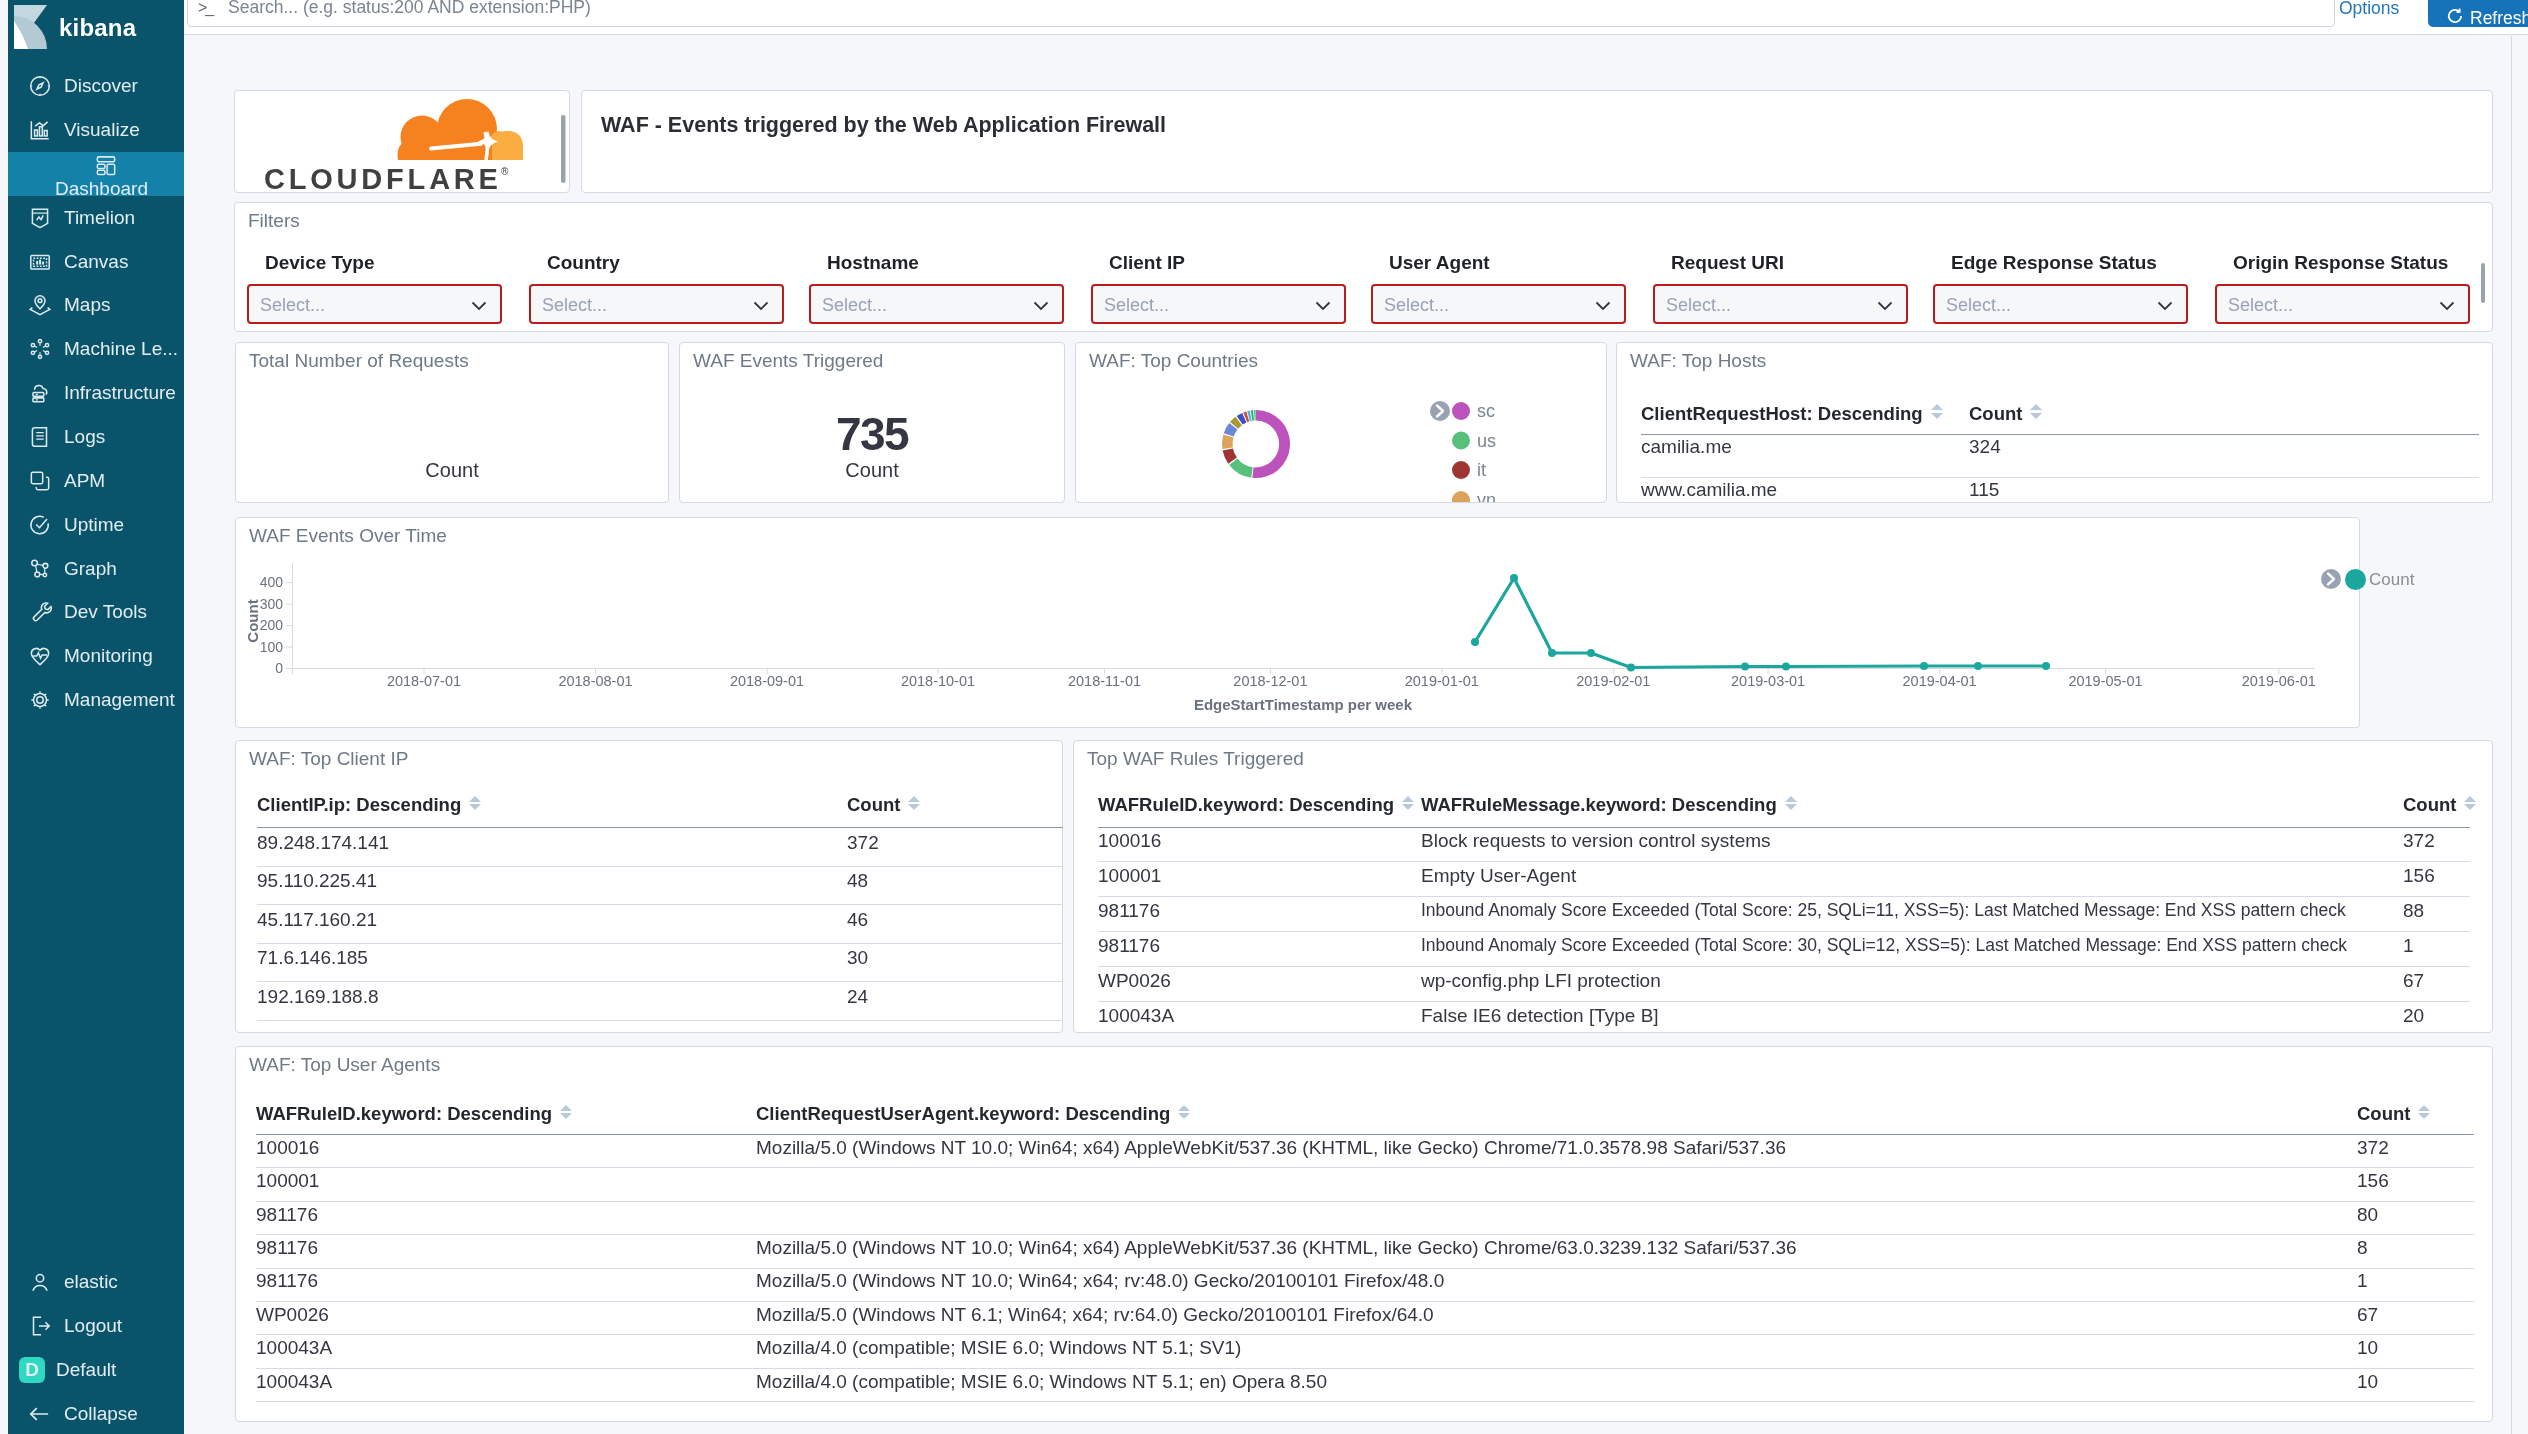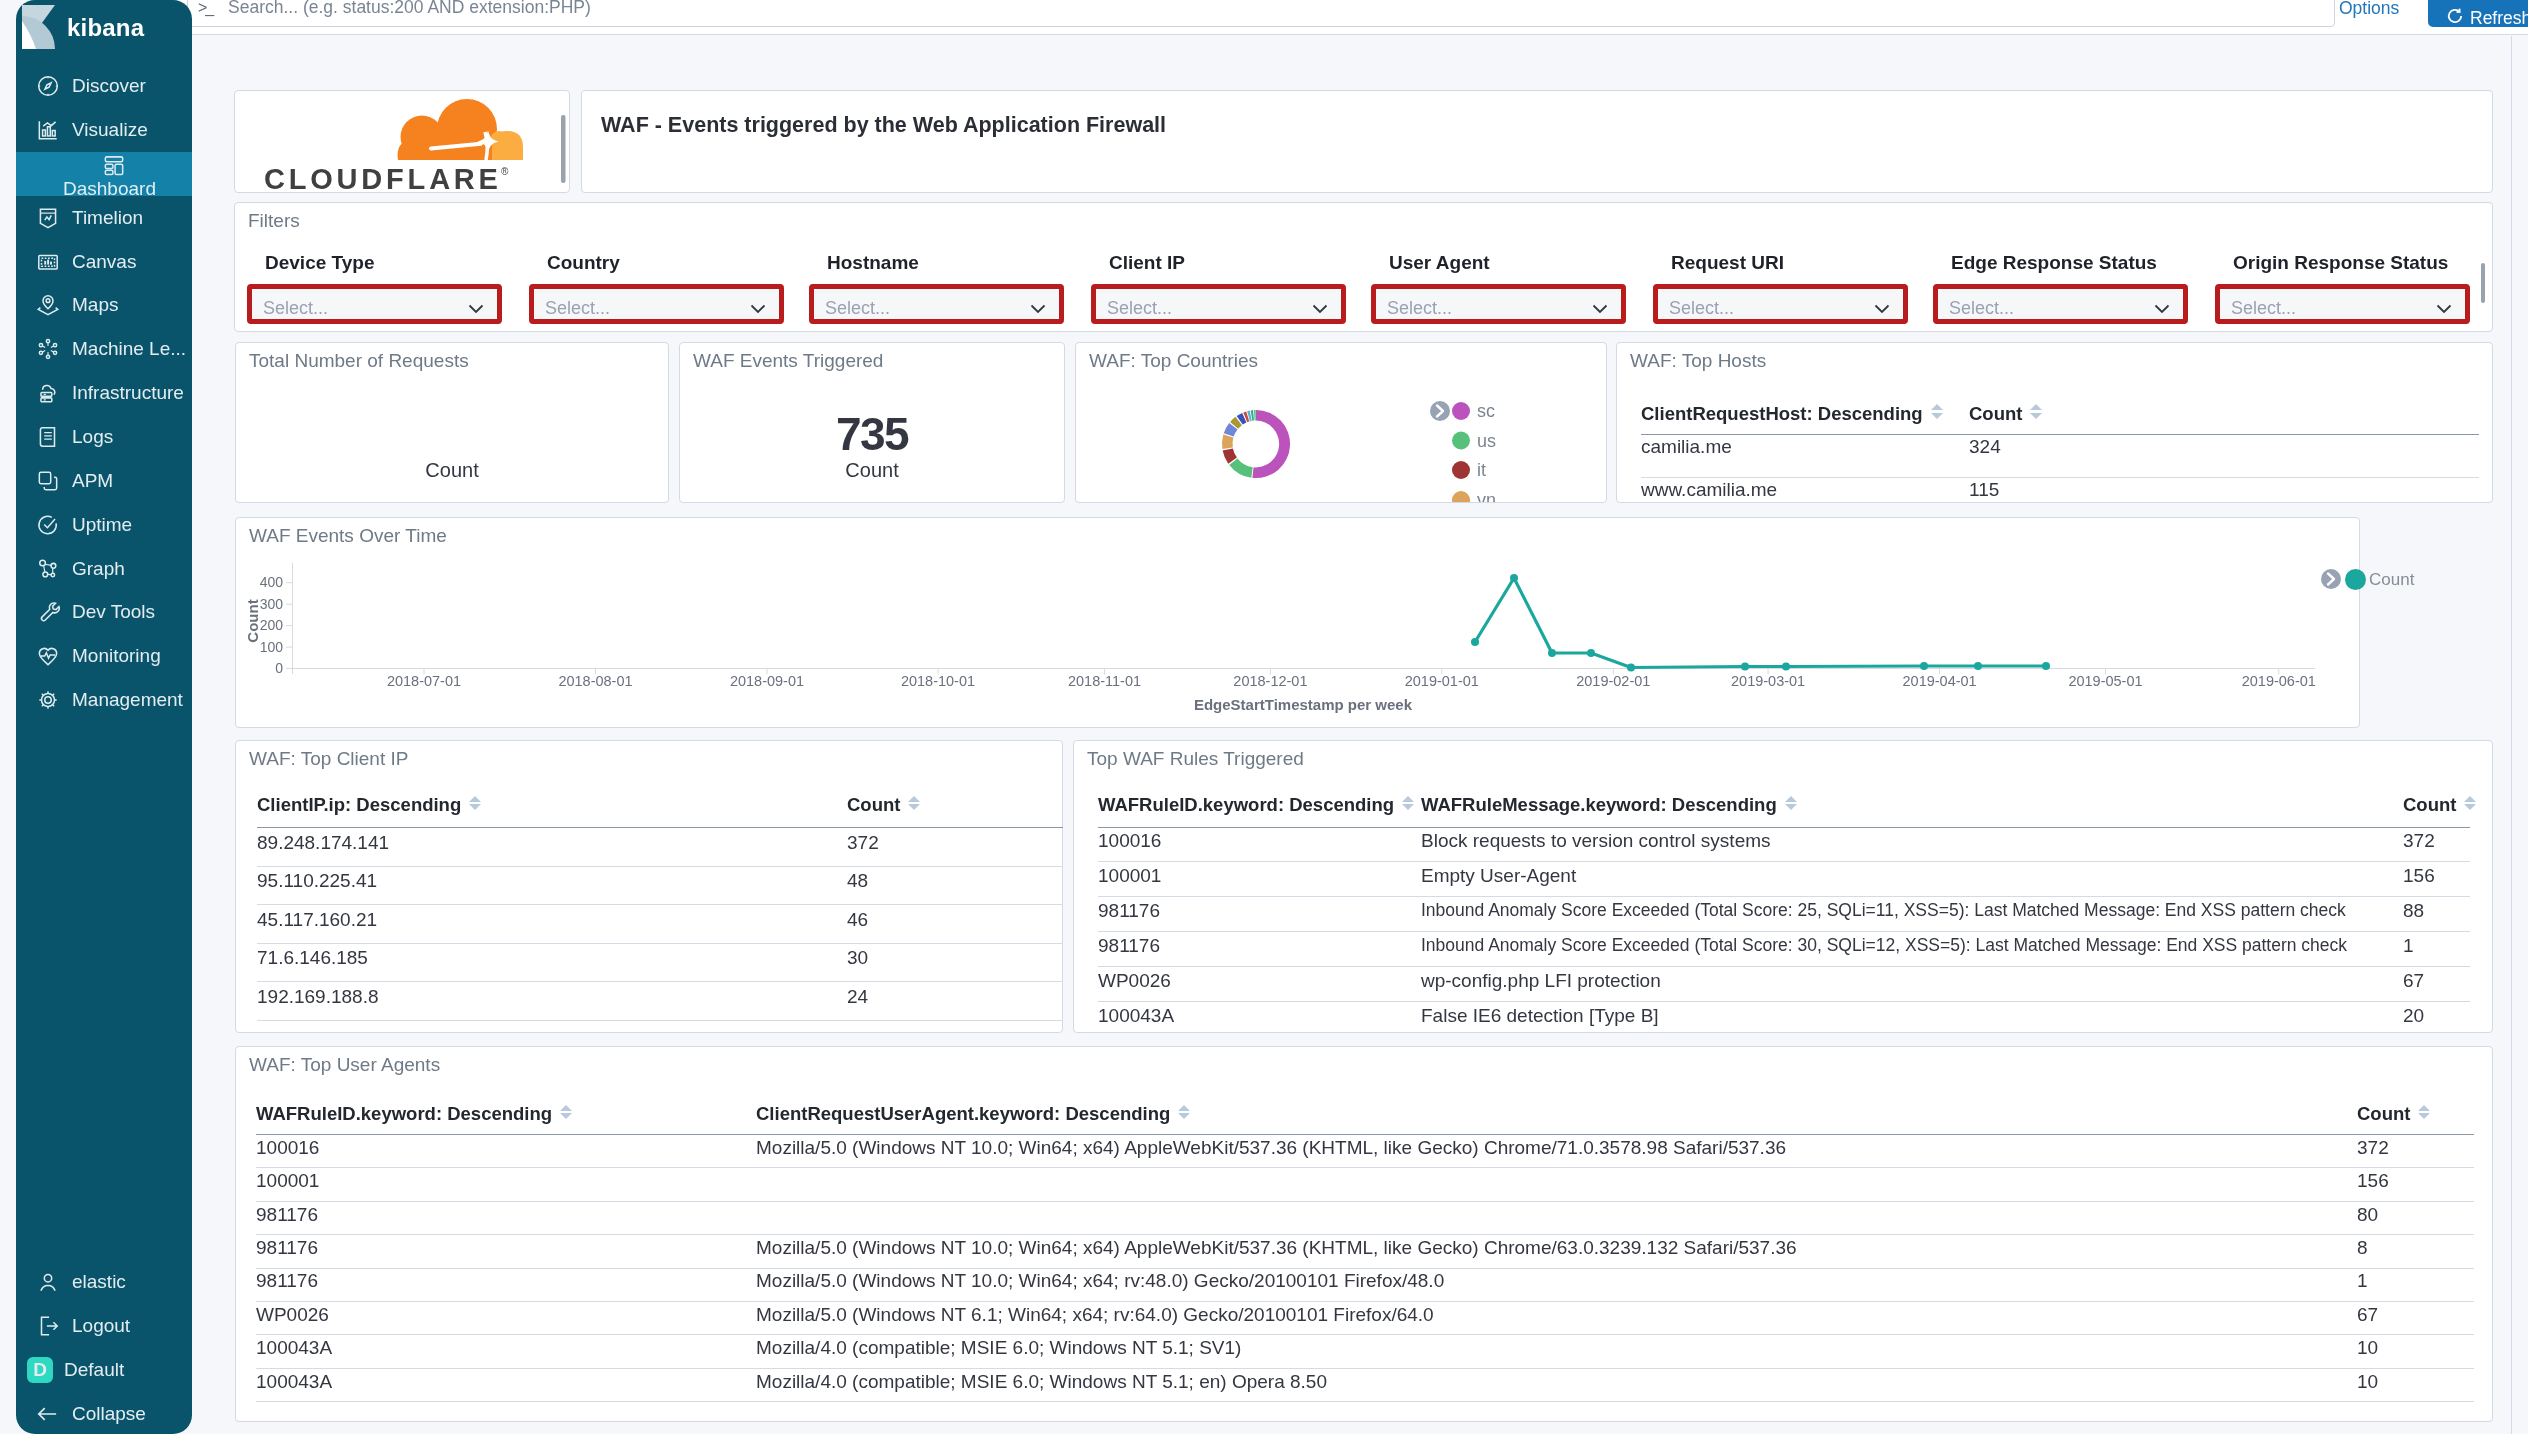--- a/index.html
+++ b/index.html
@@ -1,15 +1,15 @@
 <!DOCTYPE html>
 <html><head><meta charset="utf-8"><style>
 * { margin:0; padding:0; box-sizing:border-box; }
 html,body { width:2528px; height:1434px; overflow:hidden; font-family:"Liberation Sans",sans-serif; background:#f5f7fa; }
-.sidebar { position:absolute; left:16px; top:0; width:176px; height:1434px; background:#09546a; z-index:5;border-radius:19px; }
+.sidebar { position:absolute; left:8px; top:0; width:176px; height:1434px; background:#09546a; z-index:5; }
 .klogo { position:absolute; left:6px; top:5px; }
 .kname { position:absolute; left:51px; top:14px; color:#fff; font-size:24px; font-weight:bold; letter-spacing:0.2px; }
 .nav-item { position:absolute; left:0; width:176px; height:44px; display:flex; align-items:center; }
 .nav-item svg { margin-left:19px; flex:0 0 auto; }
 .nav-item span.lbl, .nav-item > span { margin-left:11px; color:#e3edf1; font-size:19px; white-space:nowrap; }
 .nav-item.active { background:#1381a8;flex-direction:column; }
 .dbadge { display:inline-block; margin-left:19px; width:26px; height:26px; border-radius:6px; background:#2fd8c0; color:#084b5e; font-size:18px; font-weight:bold; text-align:center; line-height:26px; }
 .dbadge + span { margin-left:11px; }
 .main { position:absolute; left:176px; top:0; width:2352px; height:1434px; }
 .toolbar { position:absolute; left:0; top:0; width:2352px; height:35px; background:#fff; border-bottom:1px solid #d3dae6; }
@@ -27,21 +27,21 @@
 .ptitle { position:absolute; left:13px; top:7px; font-size:19px; color:#6e7a87; }
 .th { position:absolute; font-size:18.5px; font-weight:bold; color:#23272e; white-space:nowrap; }
 .td1 { position:absolute; font-size:19px; color:#343741; white-space:nowrap; }
 .hrule { position:absolute; height:1px; background:#8a96a4; }
 .rrule { position:absolute; height:1px; background:#d5dbe4; }
 .sorti { display:inline-block; margin-left:8px; vertical-align:1px; }
 .tu { display:block; width:0; height:0; border-left:6px solid transparent; border-right:6px solid transparent; border-bottom:6px solid #b7c9dc; margin-bottom:2.5px; }
 .td { display:block; width:0; height:0; border-left:6px solid transparent; border-right:6px solid transparent; border-top:6px solid #b7c9dc; }
 .fgroup { position:absolute; top:50px; width:255px; }
 .flabel { font-size:19px; line-height:20px; font-weight:bold; color:#1f2329; margin-bottom:11px; margin-left:18px; }
-.fselect { position:relative; width:255px; height:40px; background:#f6f7f9; border:5px solid #b91c1c; border-radius:4px; }
+.fselect { position:relative; width:255px; height:40px; background:#f6f7f9; border:2px solid #b91c1c; border-radius:4px; }
 .fselect span { position:absolute; left:11px; top:9px; font-size:18px; color:#98a2b3; }
 .fselect svg { position:absolute; right:13px; top:15px; }
 .mtitle { position:absolute; left:13px; top:7px; font-size:19px; color:#6e7a87; white-space:nowrap; }
 .bignum { position:absolute; left:0; width:100%; text-align:center; top:68px; font-size:46px; line-height:46px; letter-spacing:-1.5px; font-weight:bold; color:#343741; }
 .bignum-sub { position:absolute; left:0; width:100%; text-align:center; top:116px; font-size:20px; color:#343741; }
 </style></head>
 <body>
 <div class="sidebar">
   <svg class="klogo" width="33" height="44" viewBox="0 0 33 44">
     <path d="M0,0 L33,0 L1,44 L0,44 Z" fill="#c4d6de"></path>

